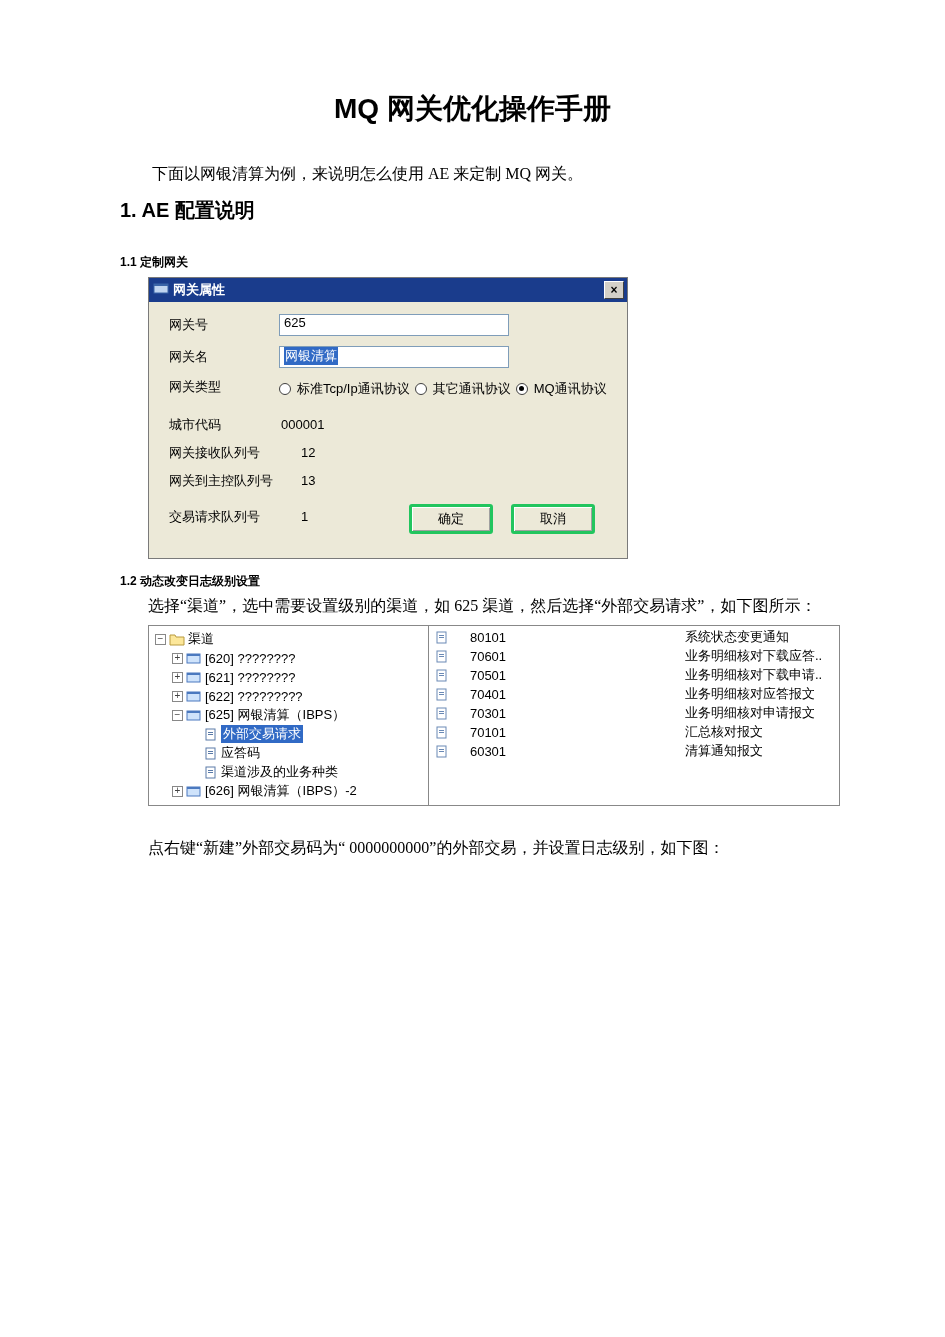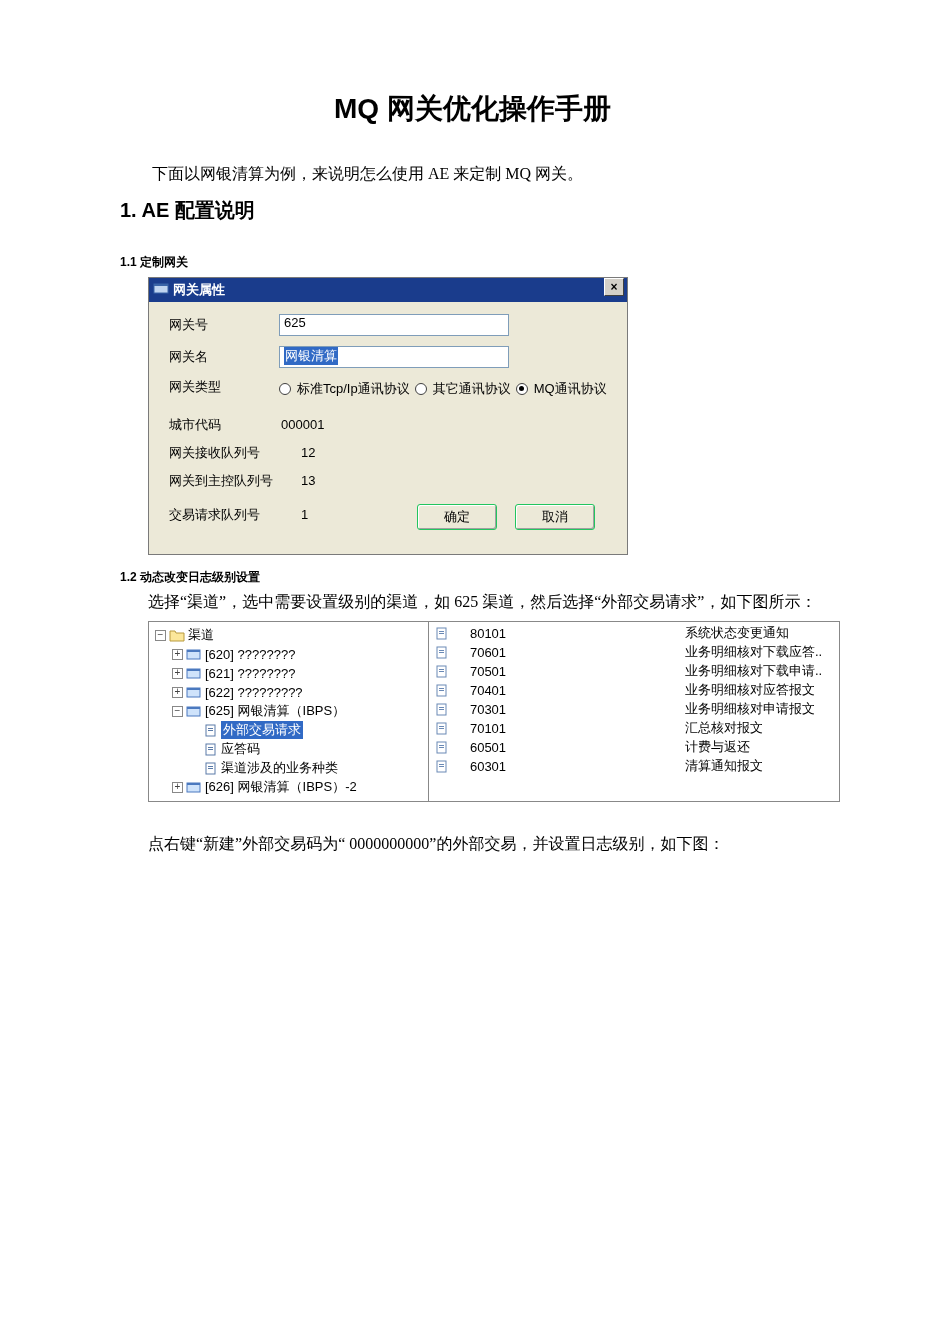--- a/index.html
+++ b/index.html
@@ -49,20 +49,21 @@
     width: 480px;
     border: 1px solid #7a7a7a;
     background: #ece9d8;
     box-sizing: border-box;
   }
   .dialog-titlebar {
     background: #1a3c8c;
     color: #fff;
     height: 24px;
     display: flex;
+    align-items: center;
     padding: 0 3px 0 4px;
     font-family: "SimSun", sans-serif;
     font-size: 13px;
     font-weight: bold;
     justify-content: space-between;
   }
   .dialog-title-left {
     display: flex;
     align-items: center;
     gap: 4px;
@@ -136,21 +137,21 @@
   .btn-row {
     display: flex;
     justify-content: flex-end;
     gap: 18px;
     padding-right: 12px;
     margin-top: 4px;
   }
   .winbtn {
     width: 78px; height: 24px;
     background: #ece9d8;
-    border: 1px solid #22c55e;
+    border: 3px solid #22c55e;
     border-radius: 3px;
     box-shadow: inset 1px 1px 0 #fff, inset -1px -1px 0 #a0a0a0;
     display: flex;
     align-items: center;
     justify-content: center;
     font-family: "SimSun", sans-serif;
     font-size: 13px;
   }
   .dvalue { padding-left: 2px; }
   
@@ -491,32 +492,20 @@
         <span class="list-name">汇总核对报文</span>
       </div>
       <div class="list-row">
         <span class="file-icon">
             <svg width="12" height="13" viewBox="0 0 12 13">
               <rect x="1" y="1" width="9" height="11" fill="#fff" stroke="#6a89b5"></rect>
               <rect x="3" y="4" width="5" height="1" fill="#6a89b5"></rect>
               <rect x="3" y="6" width="5" height="1" fill="#6a89b5"></rect>
             </svg>
           </span>
-        <span class="list-code">60501</span>
-        <span class="list-spacer"></span>
-        <span class="list-name">计费与返还</span>
-      </div>
-      <div class="list-row">
-        <span class="file-icon">
-            <svg width="12" height="13" viewBox="0 0 12 13">
-              <rect x="1" y="1" width="9" height="11" fill="#fff" stroke="#6a89b5"></rect>
-              <rect x="3" y="4" width="5" height="1" fill="#6a89b5"></rect>
-              <rect x="3" y="6" width="5" height="1" fill="#6a89b5"></rect>
-            </svg>
-          </span>
         <span class="list-code">60301</span>
         <span class="list-spacer"></span>
         <span class="list-name">清算通知报文</span>
       </div>
     </div>
   </div>
 
   <div class="para">点右键“新建”外部交易码为“ 0000000000”的外部交易，并设置日志级别，如下图：</div>
 </div>
 

